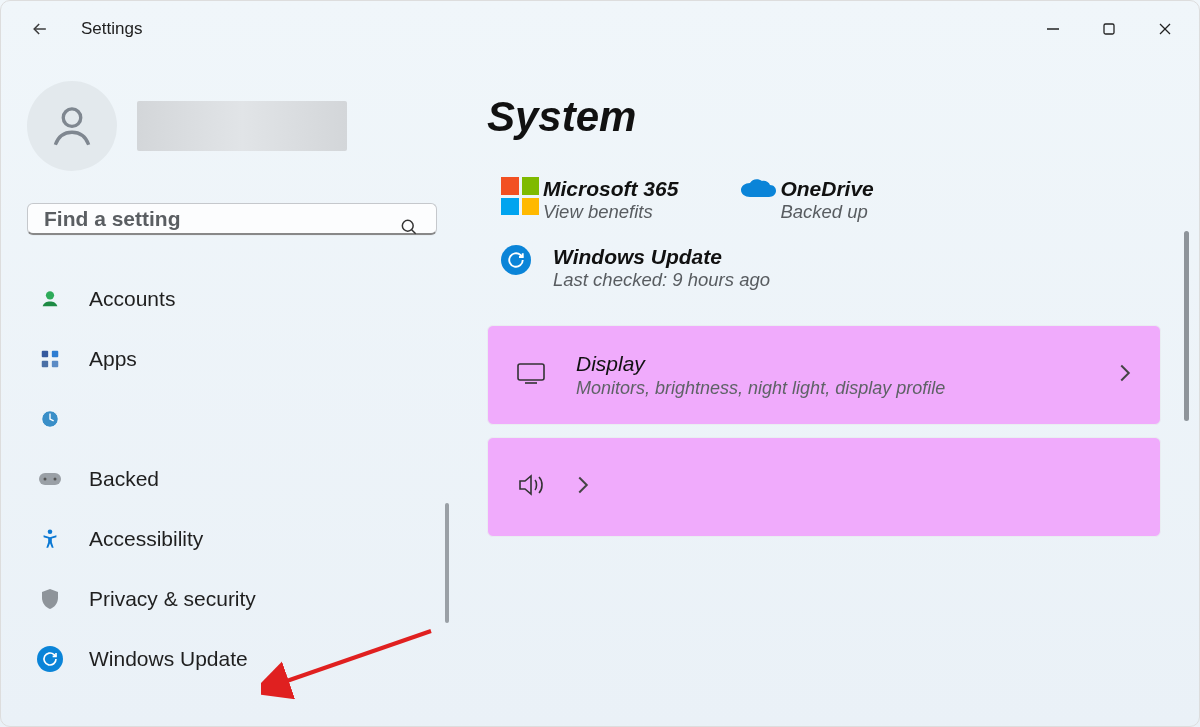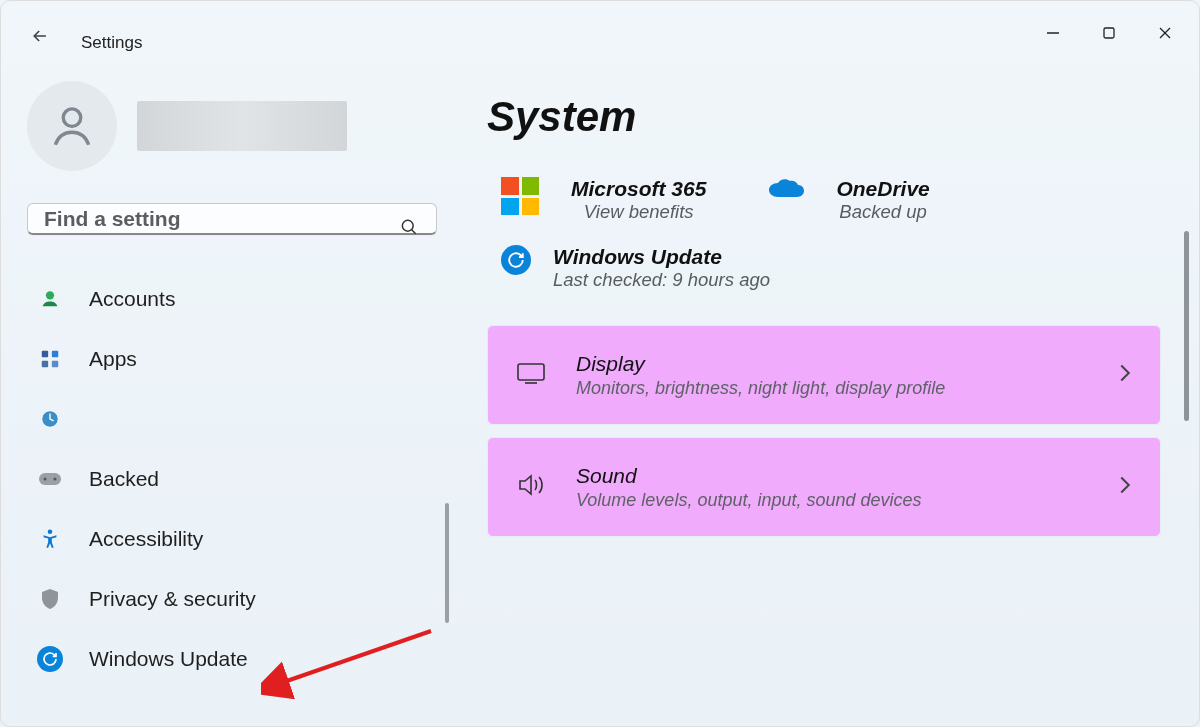--- a/index.html
+++ b/index.html
@@ -4,21 +4,21 @@
   <style>
     * { margin: 0; padding: 0; box-sizing: border-box; font-family: 'Segoe UI', -apple-system, sans-serif; }
     html, body { width: 1200px; height: 727px; overflow: hidden; }
     body {
       background: linear-gradient(180deg, #f0f6fa 0%, #eaf1f7 100%);
       position: relative;
       border-radius: 10px;
       border: 1px solid #ddd;
     }
     .titlebar {
-      display: flex; align-items: flex-end; height: 52px; padding: 4px 6px 0 22px;
+      display: flex; align-items: center; height: 52px; padding: 4px 6px 0 22px;
     }
     .back-btn { width: 34px; height: 34px; display:flex; align-items:center; justify-content:center; color:#3c3c3c; }
     .title-txt { font-size: 17px; color: #222; margin-left: 24px; font-weight:400;}
     .wincontrols { margin-left: auto; display: flex; gap: 0; }
     .winbtn { width: 56px; height: 40px; display:flex; align-items:center; justify-content:center; color:#222;}
     .winbtn svg { width:14px; height:14px;}
     .layout { display: flex; height: calc(100% - 52px); }
     .sidebar { width: 460px; padding: 28px 24px 0 26px; position: relative;}
     .profile { display:flex; align-items:center; gap:20px; margin-bottom:32px; }
     .avatar { width:90px; height:90px; border-radius:50%; background:#e3e9ed; display:flex; align-items:center; justify-content:center; }
@@ -36,21 +36,21 @@
     .page-title{ font-size:42px; font-weight:600; color:#111; margin-bottom:36px;}
     .device-row{ display:flex; align-items:flex-start; gap:26px; margin-bottom:28px;}
     .device-thumb{ width:180px; height:100px; border:3px solid #111; border-radius:10px; overflow:hidden; background:linear-gradient(180deg,#4aa7d8 0%,#7dc6e8 55%,#b8cfd9 55%,#d9e6ec 100%); position:relative;}
     .device-thumb::before{content:""; position:absolute; left:58px; top:28px; width:28px; height:36px; background:#4a5a52; clip-path:polygon(50% 0,100% 100%,0 100%); border-radius:4px;}
     .device-thumb::after{content:""; position:absolute; left:86px; top:20px; width:36px; height:44px; background:#3a4a42; clip-path:polygon(50% 0,100% 100%,0 100%); border-radius:4px;}
     .device-info{ display:flex; flex-direction:column; gap:2px;}
     .device-name{ font-size:26px; font-weight:700; color:#111;}
     .device-model{ font-size:20px; color:#333;}
     .rename-link{ font-size:20px; color:#333; margin-top:2px;}
     .info-cards{ display:flex; gap:60px; flex-wrap:wrap; margin-left:14px; margin-bottom:22px;}
-    .info-card{ display:flex; align-items:flex-start; gap:32px;text-align:center;}
+    .info-card{ display:flex; align-items:flex-start; gap:4px;}
     .info-card .icon{ width:38px; height:38px;}
     .ic-title{ font-size:21px; font-weight:600; color:#111;}
     .ic-sub{ font-size:18.5px; color:#585c60;}
     .ms-logo{width:36px;height:36px;display:grid;grid-template-columns:1fr 1fr;grid-template-rows:1fr 1fr;gap:3px;}
     .ms-logo span:nth-child(1){background:#f25022;} .ms-logo span:nth-child(2){background:#7fba00;}
     .ms-logo span:nth-child(3){background:#00a4ef;} .ms-logo span:nth-child(4){background:#ffb900;}
     .wu-card{ display:flex; align-items:flex-start; gap:22px; margin-left:14px; margin-bottom:34px;}
     .wu-icon{ width:30px;height:30px;border-radius:50%;background:#0a84d8;display:flex;align-items:center;justify-content:center;}
     .setting-row{ background:#f0abfc; border:1px solid #e9edf1; border-radius:6px; height:100px; display:flex; align-items:center; padding:0 28px; gap:28px; margin-bottom:12px;}
     .setting-row .row-icon{ width:32px;color:#333;}
@@ -240,24 +240,20 @@
             <path d="M2 2l6 6-6 6"></path>
           </svg></div>
     </div>
 
     <div class="setting-row">
       <div class="row-icon"><svg width="30" height="26" viewBox="0 0 30 26" fill="none" stroke="currentColor" stroke-width="1.6">
             <path d="M4 9h5l6-5v18l-6-5H4z"></path>
             <path d="M19 8c2 2 2 8 0 10"></path>
             <path d="M23 5c4 4 4 12 0 16"></path>
           </svg></div>
-      <div class="row-text">
-        <div class="row-title">Sound</div>
-        <div class="row-sub">Volume levels, output, input, sound devices</div>
-      </div>
       <div class="chev"><svg width="14" height="20" viewBox="0 0 10 16" fill="none" stroke="currentColor" stroke-width="1.6">
             <path d="M2 2l6 6-6 6"></path>
           </svg></div>
     </div>
 
     <div class="main-scroll"></div>
   </main>
 </div>
 
 <svg class="arrow-callout" viewBox="0 0 180 80">

